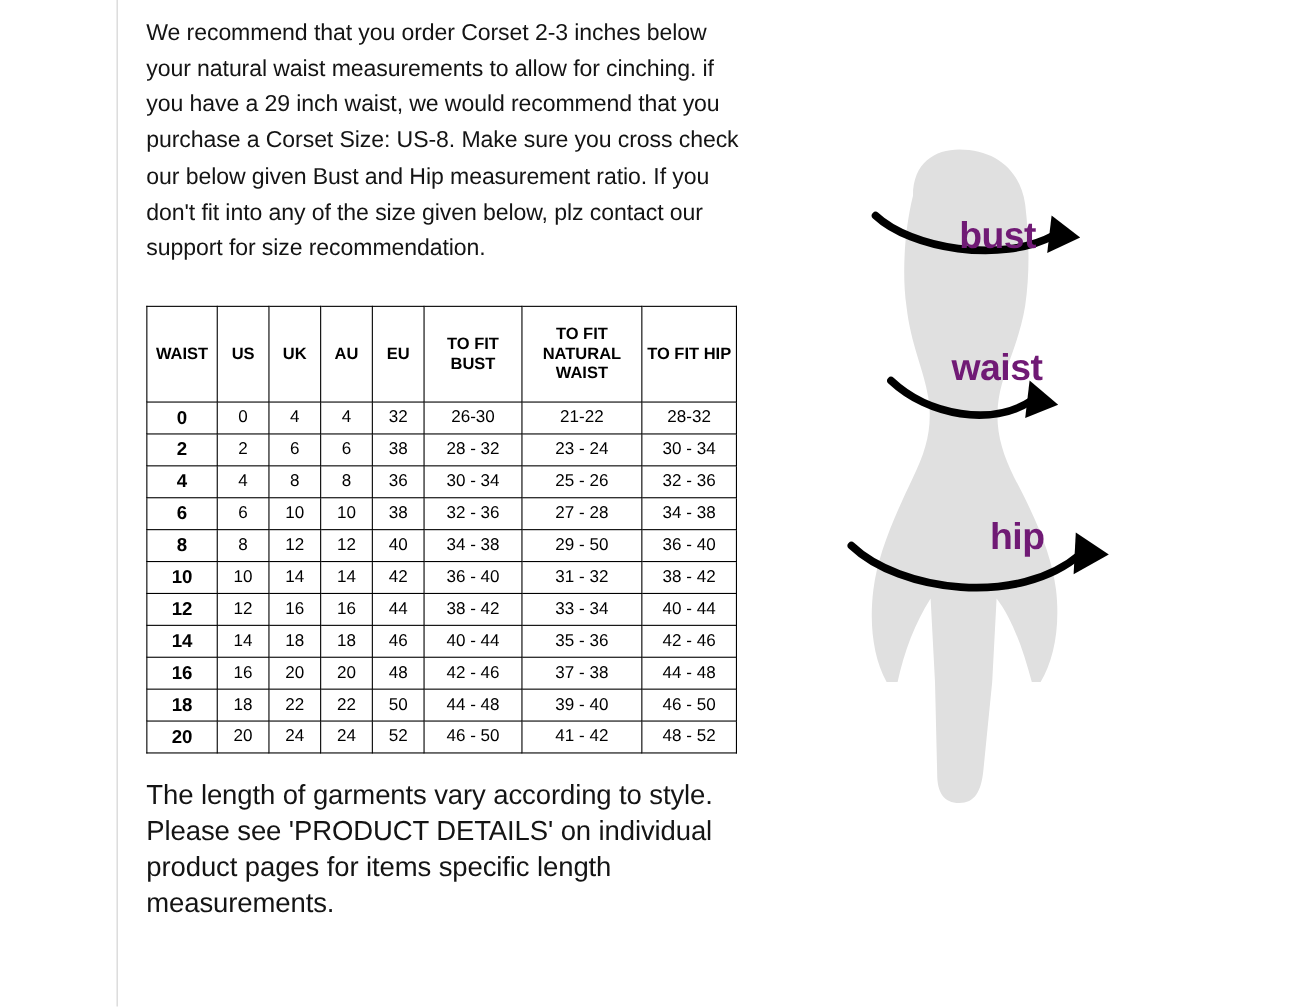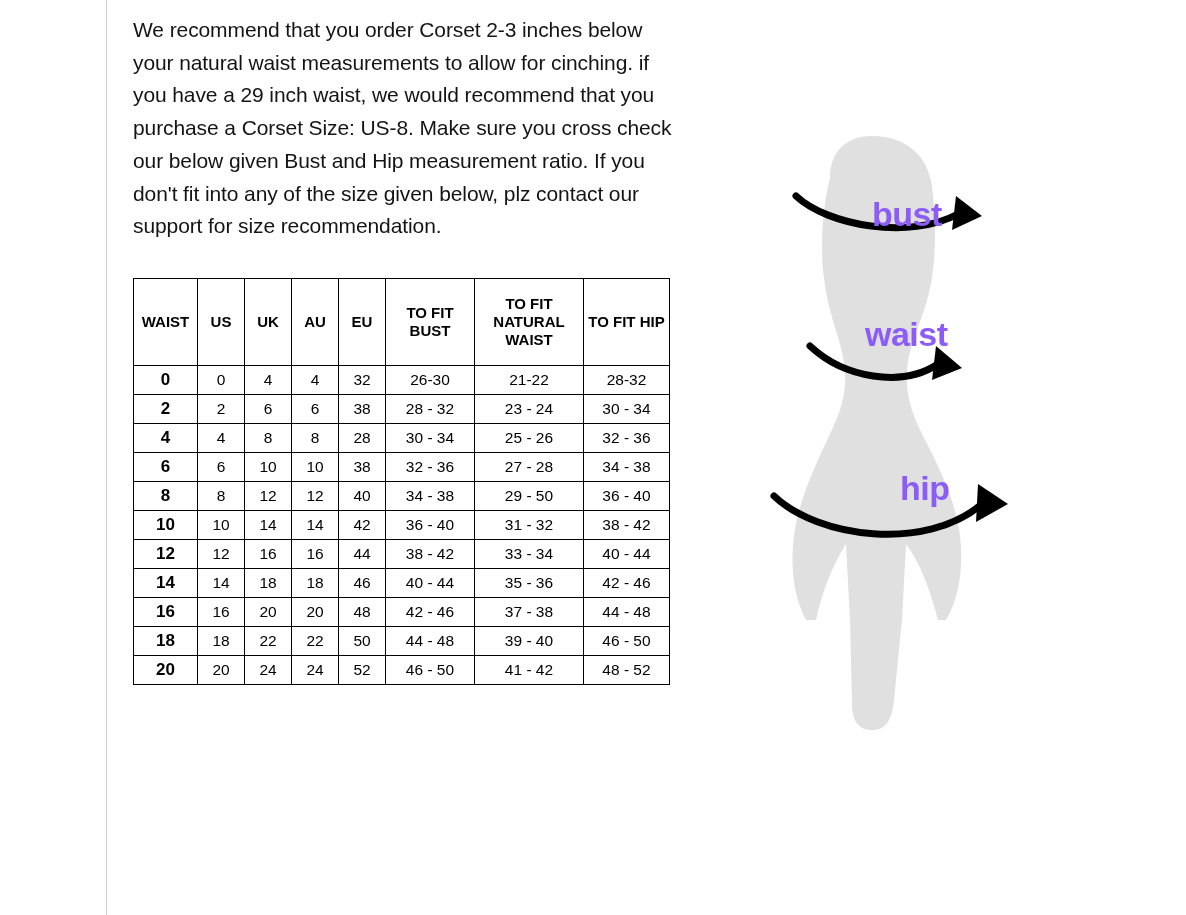--- a/index.html
+++ b/index.html
@@ -95,21 +95,21 @@
     top: 100px;
     width: 380px;
     height: 680px;
   }
   .figure svg { display: block; }
   .fig-label {
     position: absolute;
     font-family: "Liberation Sans", sans-serif;
     font-weight: bold;
     font-size: 34px;
-    color: #8b5cf6;
+    color: #701a75;
     letter-spacing: -0.5px;
   }
   .lbl-bust { left: 112px; top: 95px; }
   .lbl-waist { left: 105px; top: 215px; }
   .lbl-hip { left: 140px; top: 369px; }
 </style>
 </head>
 <body>
 
 <div id="page">
@@ -162,21 +162,21 @@
           <td>38</td>
           <td>28 - 32</td>
           <td>23 - 24</td>
           <td>30 - 34</td>
         </tr>
         <tr>
           <td class="size-col">4</td>
           <td>4</td>
           <td>8</td>
           <td>8</td>
-          <td>28</td>
+          <td>36</td>
           <td>30 - 34</td>
           <td>25 - 26</td>
           <td>32 - 36</td>
         </tr>
         <tr>
           <td class="size-col">6</td>
           <td>6</td>
           <td>10</td>
           <td>10</td>
           <td>38</td>
@@ -250,20 +250,21 @@
           <td>24</td>
           <td>24</td>
           <td>52</td>
           <td>46 - 50</td>
           <td>41 - 42</td>
           <td>48 - 52</td>
         </tr>
       </tbody>
     </table>
 
+    <p class="outro">The length of garments vary according to style. Please see 'PRODUCT DETAILS'  on individual product pages for items specific length measurements.</p>
   </div>
 
   <div class="figure">
     <svg width="380" height="680" viewBox="0 0 380 680" xmlns="http://www.w3.org/2000/svg">
 
       <g>
         <path d="M70,78
                  C70,48 90,36 112,36
                  C146,36 168,56 172,86
                  C176,120 176,150 172,178

